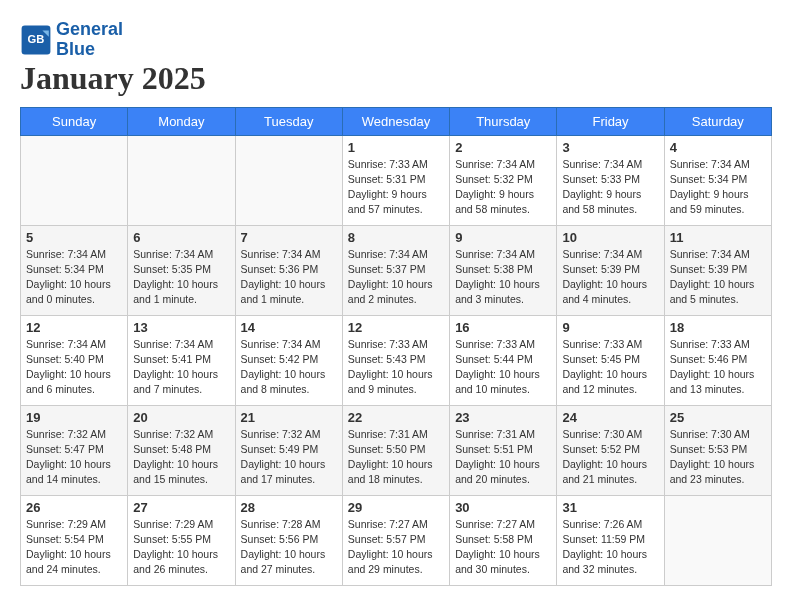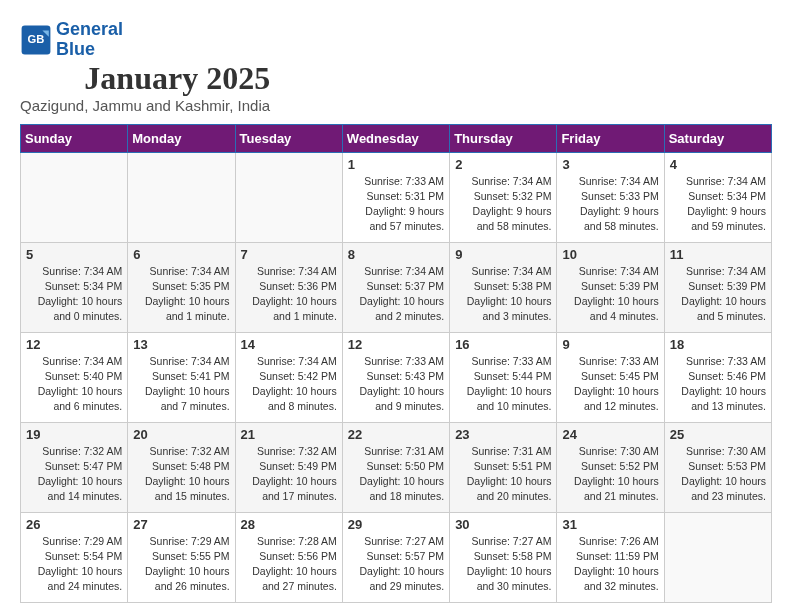--- a/index.html
+++ b/index.html
@@ -48,26 +48,26 @@
     .subtitle {
       font-size: 15px;
       color: #555;
     }
     table {
       width: 100%;
       border-collapse: collapse;
       table-layout: fixed;
     }
     .day-header {
-      background-color: #701a75;
+      background-color: #3b82f6;
       color: white;
-      text-align: left;
+      text-align: center;
       padding: 6px 4px;
       font-size: 13px;
-      font-weight: bold;
+      font-weight: normal;
       border: 1px solid #2a6db5;
     }
     td {
       border: 1px solid #ccc;
       vertical-align: top;
       padding: 4px 5px;
       font-size: 11px;
       color: #333;
       height: 90px;
       background: #fff;
@@ -78,21 +78,20 @@
     .date-num {
       font-size: 13px;
       font-weight: bold;
       color: #333;
       margin-bottom: 2px;
     }
     .cell-info {
       font-size: 10.5px;
       color: #333;
       line-height: 1.45;
-      text-align: right;
     }
     tr:nth-child(even) td {
       background: #f5f5f5;
     }
     tr:nth-child(even) td.empty {
       background: #f0f0f0;
     }
   </style>
 </head>
 <body>
@@ -104,21 +103,20 @@
       <text x="20" y="24" text-anchor="middle" fill="white" font-size="14" font-weight="bold" font-family="Arial">GB</text>
       <polygon points="28,8 36,8 36,16" fill="#7ab8e8"></polygon>
     </svg>
     <div class="logo-text">
       <div><span>General</span></div>
       <div><span style="color:#1a5fa8">Blue</span></div>
     </div>
   </div>
   <div class="title-block">
     <div class="main-title">January 2025</div>
-    <div class="subtitle">Qazigund, Jammu and Kashmir, India</div>
   </div>
 </div>
 
 <table>
   <thead>
     <tr>
     <th class="day-header">Sunday</th>
         <th class="day-header">Monday</th>
         <th class="day-header">Tuesday</th>
         <th class="day-header">Wednesday</th>

